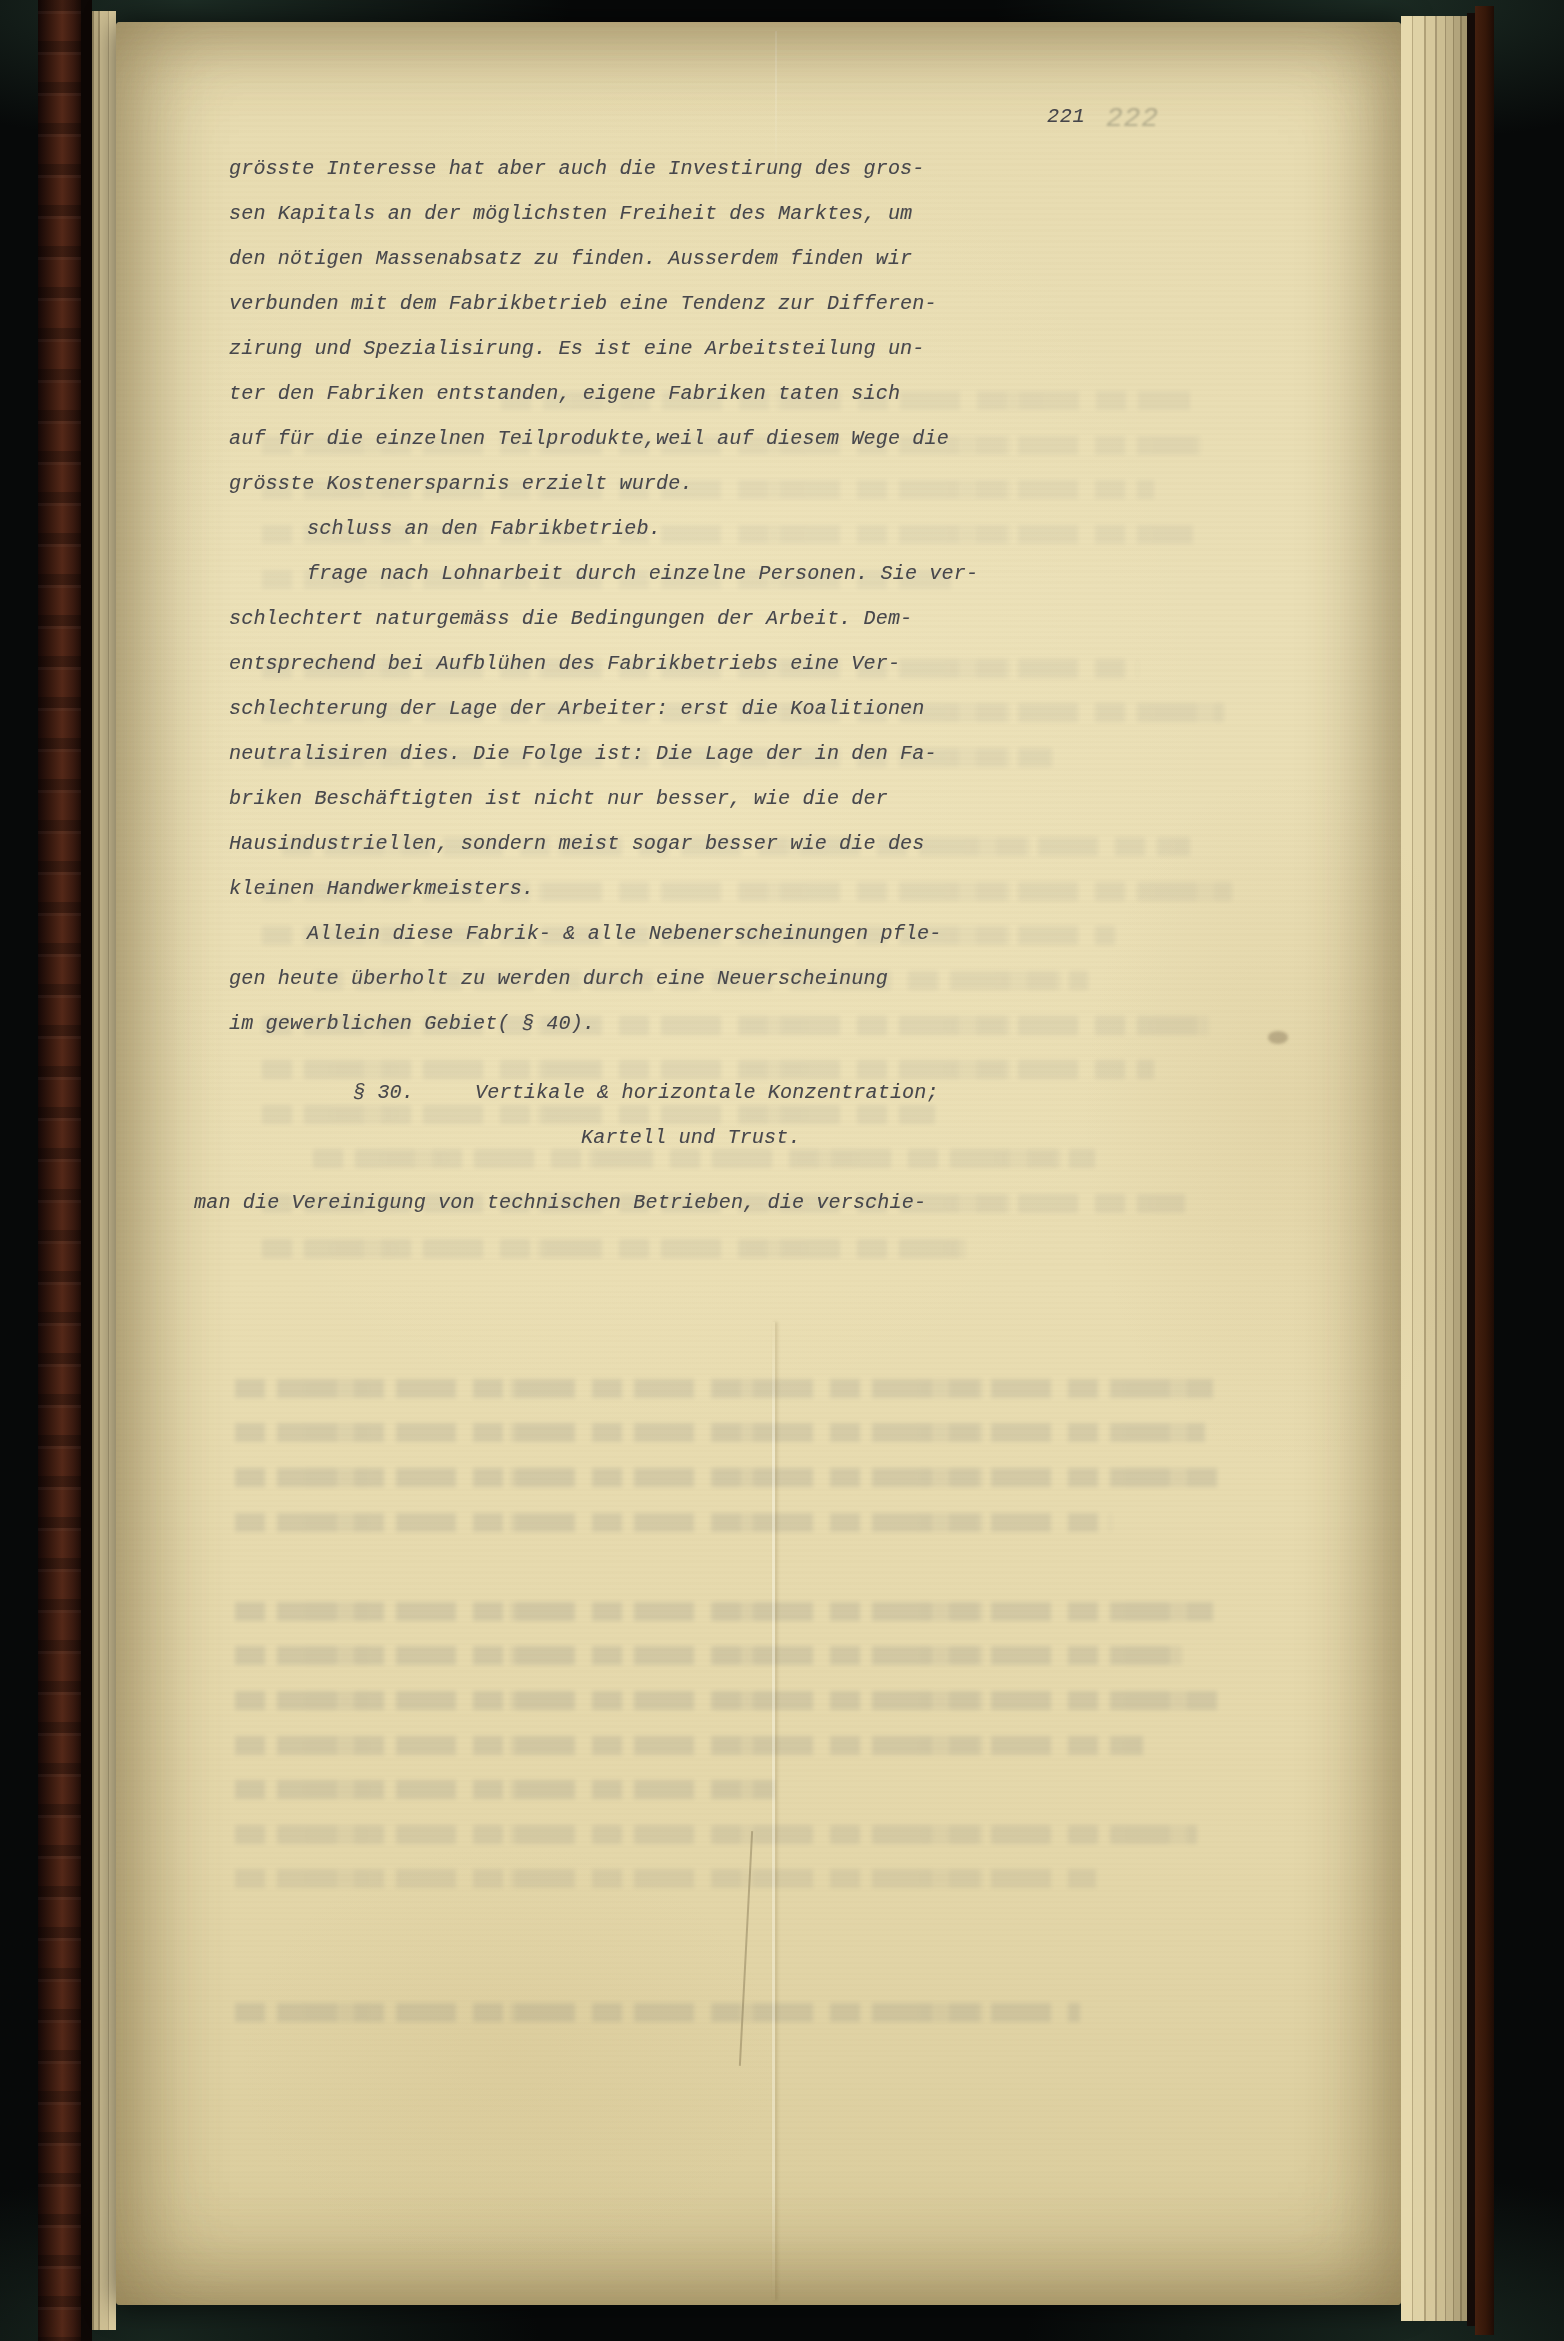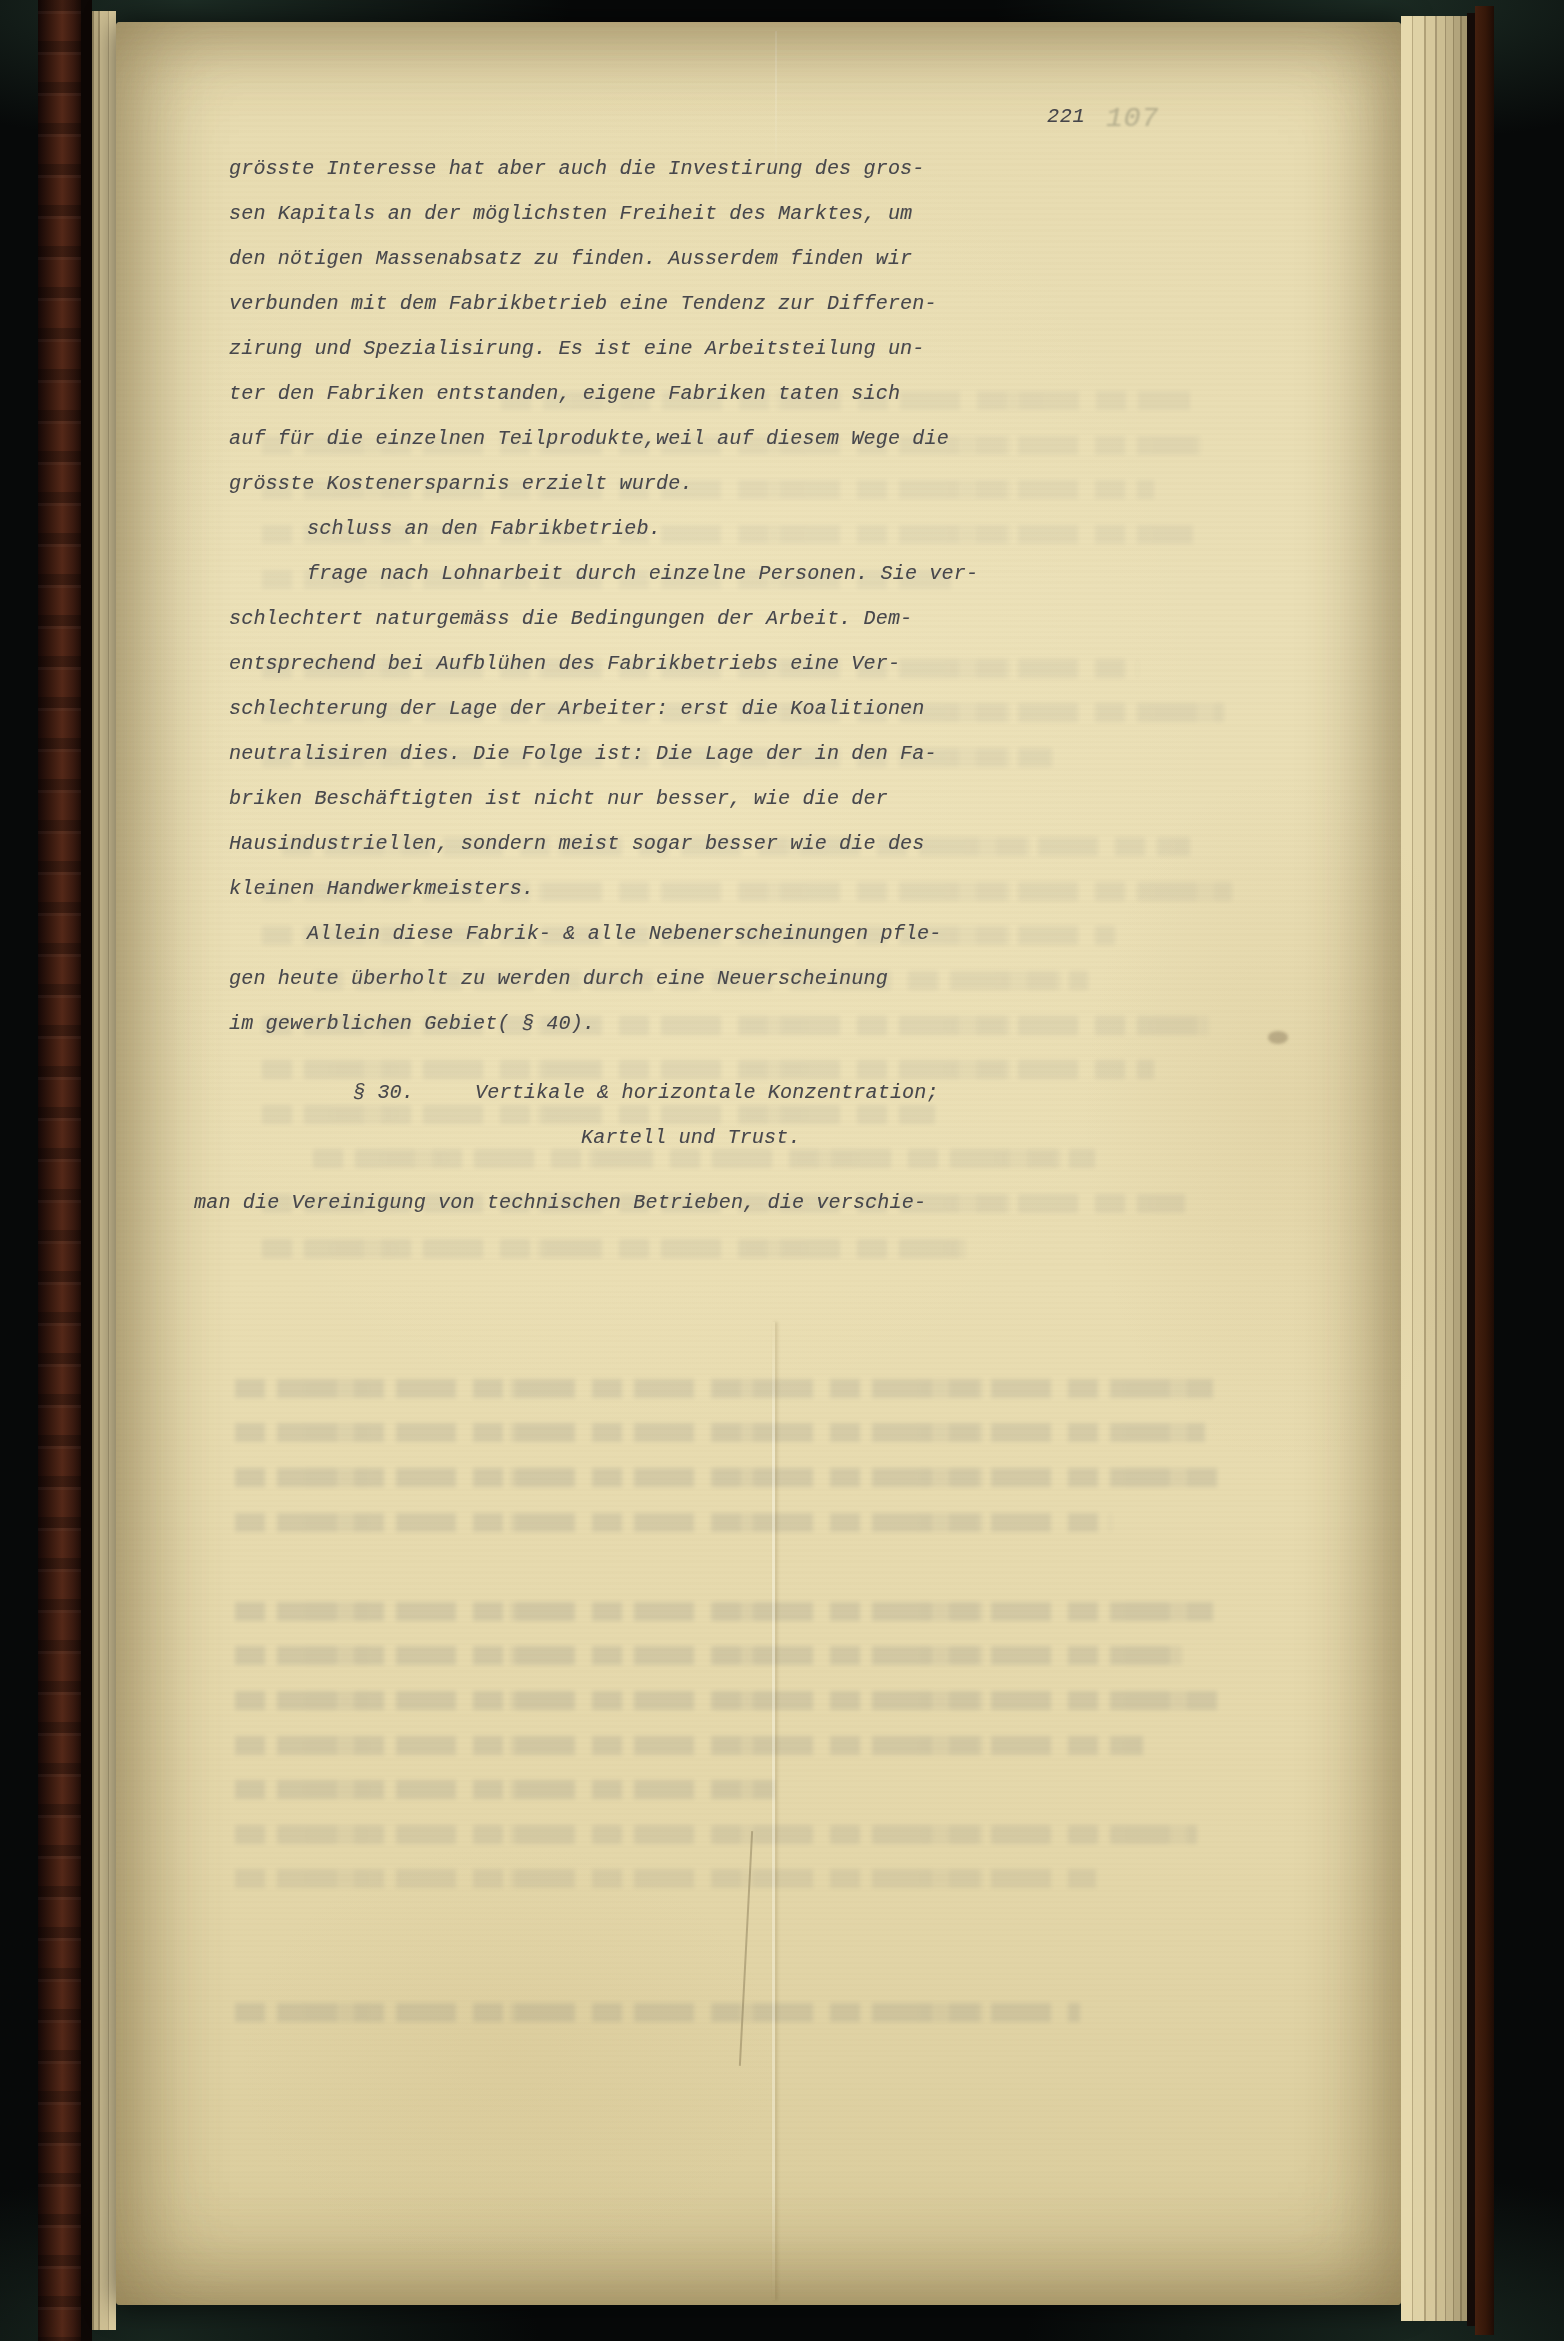--- a/index.html
+++ b/index.html
@@ -146,21 +146,21 @@
       <div class="ghost" style="top: 1825px; left: 235px; width: 962px; opacity: 0.1;"></div>
       <div class="ghost" style="top: 1869px; left: 235px; width: 861px; opacity: 0.09;"></div>
       <div class="ghost" style="top: 2003px; left: 235px; width: 845px; opacity: 0.12;"></div>
     </div>
 
   <div class="crease"></div>
   <div class="crease-top"></div>
   <div class="crack"></div>
 
   <div class="pagenum typeface">221</div>
-  <div class="ghostnum typeface">107</div>
+  <div class="ghostnum typeface">222</div>
 
   <div class="textblock typeface">
     <div class="para">
         <div class="tline">grösste Interesse hat aber auch die Investirung des gros-</div>
         <div class="tline">sen Kapitals an der möglichsten Freiheit des Marktes, um</div>
         <div class="tline">den nötigen Massenabsatz zu finden. Ausserdem finden wir</div>
         <div class="tline">verbunden mit dem Fabrikbetrieb eine Tendenz zur Differen-</div>
         <div class="tline">zirung und Spezialisirung. Es ist eine Arbeitsteilung un-</div>
         <div class="tline">ter den Fabriken entstanden, eigene Fabriken taten sich</div>
         <div class="tline">auf für die einzelnen Teilprodukte,weil auf diesem Wege die</div>

